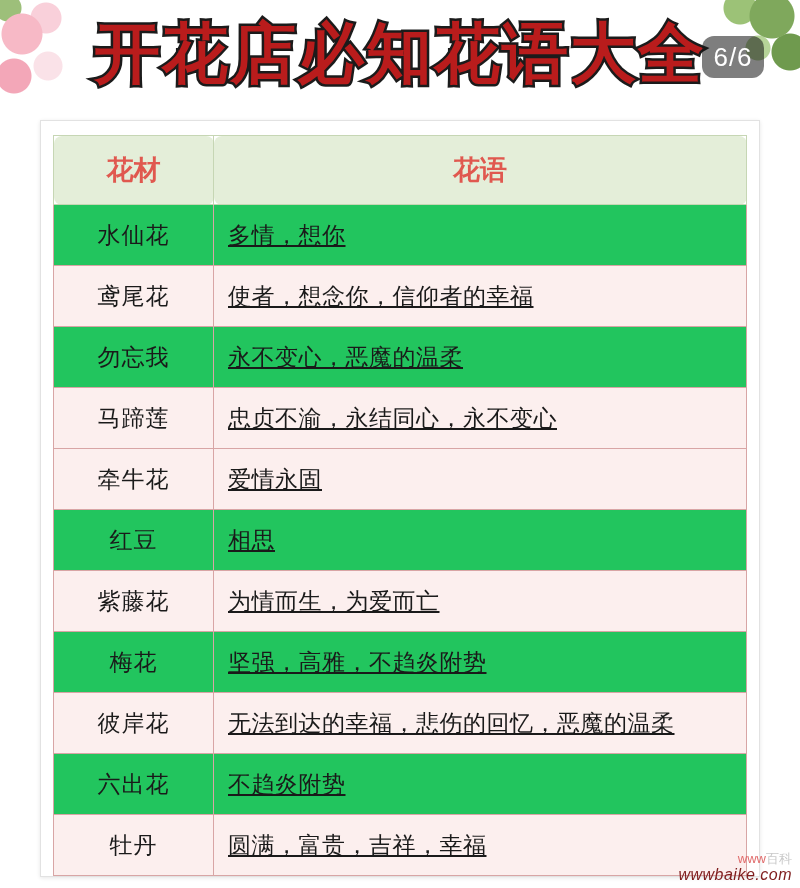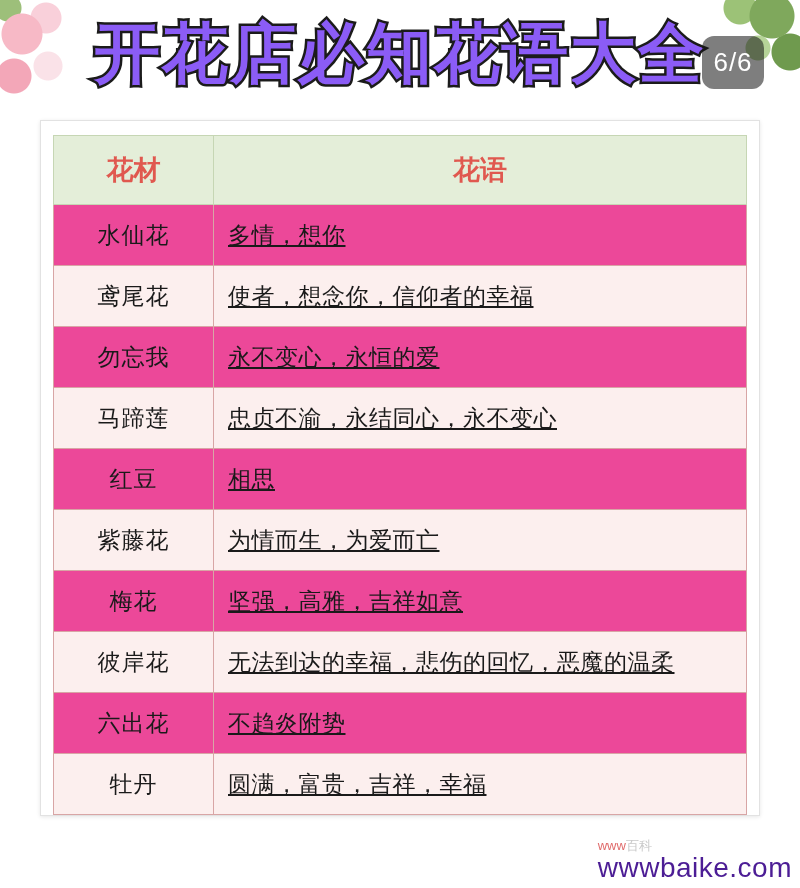--- a/index.html
+++ b/index.html
@@ -46,33 +46,33 @@
     height: 108px;
     display: flex;
     align-items: center;
     justify-content: center;
   }
   .title {
     font-family: "DejaVu Sans", "Liberation Sans", sans-serif;
     font-weight: bold;
     font-size: 66px;
     letter-spacing: 2px;
-    color: #8b5cf6;
+    color: #b91c1c;
     -webkit-text-stroke: 5px #1b1b1b;
     paint-order: stroke fill;
     white-space: nowrap;
     line-height: 1;
     margin: 12px;
   }
   .page-badge {
     position: absolute;
     right: 36px;
     top: 36px;
     width: 62px;
-    height: 53px;
+    height: 42px;
     border-radius: 12px;
     background: rgba(20,20,20,0.55);
     color: #ffffff;
     font-size: 26px;
     display: flex;
     align-items: center;
     justify-content: center;
     letter-spacing: 1px;
   }
 
@@ -101,57 +101,59 @@
     color: #1a1a1a;
     font-family: "DejaVu Sans", "Liberation Sans", sans-serif;
   }
   thead th {
     height: 66px;
     background: #e4eed9;
     color: #e0584f;
     font-size: 27px;
     font-weight: bold;
     border-color: #c6d6b4;
+    border-radius: 8px;
   }
   td.name {
     text-align: center;
     letter-spacing: 1px;
   }
   td.meaning {
     text-align: left;
     padding-left: 14px;
     letter-spacing: 0.5px;
     text-decoration: underline;
   }
   tr.alt td {
     background: #fcefee;
   }
   tr.plain td {
-    background: #ec4899;
+    background: #22c55e;
   }
 
   
   .watermark {
     position: absolute;
     right: 8px;
     bottom: 4px;
-    text-align: left;
+    text-align: right;
     line-height: 1.1;
     font-family: "Liberation Sans", sans-serif;
     margin-left: 16px;
   }
   .wm-top {
     font-size: 13px;
     color: #c9c9c9;
   }
   .wm-top .wm-red { color: #e06c6c; }
   .wm-bottom {
-    font-size: 28px;
-    color: #4c1d95;
+    font-size: 16px;
+    color: #7f1d1d;
     letter-spacing: 0.5px;
+    font-style: italic;
   }
 </style>
 </head>
 <body>
 
 <div class="floral floral-left"></div>
 <div class="floral floral-right"></div>
 
 <div class="title-wrap">
   <h1 class="title">开花店必知花语大全</h1>
@@ -174,37 +176,41 @@
         <tr class="plain">
           <td class="name">水仙花</td>
           <td class="meaning">多情，想你</td>
         </tr>
         <tr class="alt">
           <td class="name">鸢尾花</td>
           <td class="meaning">使者，想念你，信仰者的幸福</td>
         </tr>
         <tr class="plain">
           <td class="name">勿忘我</td>
-          <td class="meaning">永不变心，永恒的爱</td>
+          <td class="meaning">永不变心，恶魔的温柔</td>
         </tr>
         <tr class="alt">
           <td class="name">马蹄莲</td>
           <td class="meaning">忠贞不渝，永结同心，永不变心</td>
         </tr>
+        <tr class="alt">
+          <td class="name">牵牛花</td>
+          <td class="meaning">爱情永固</td>
+        </tr>
         <tr class="plain">
           <td class="name">红豆</td>
           <td class="meaning">相思</td>
         </tr>
         <tr class="alt">
           <td class="name">紫藤花</td>
           <td class="meaning">为情而生，为爱而亡</td>
         </tr>
         <tr class="plain">
           <td class="name">梅花</td>
-          <td class="meaning">坚强，高雅，吉祥如意</td>
+          <td class="meaning">坚强，高雅，不趋炎附势</td>
         </tr>
         <tr class="alt">
           <td class="name">彼岸花</td>
           <td class="meaning">无法到达的幸福，悲伤的回忆，恶魔的温柔</td>
         </tr>
         <tr class="plain">
           <td class="name">六出花</td>
           <td class="meaning">不趋炎附势</td>
         </tr>
         <tr class="alt">

